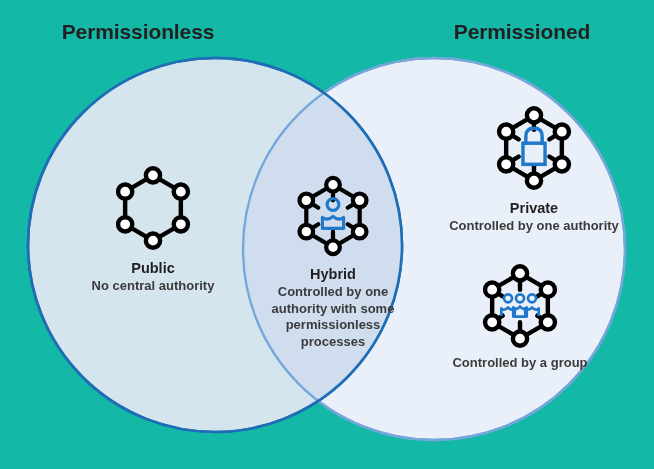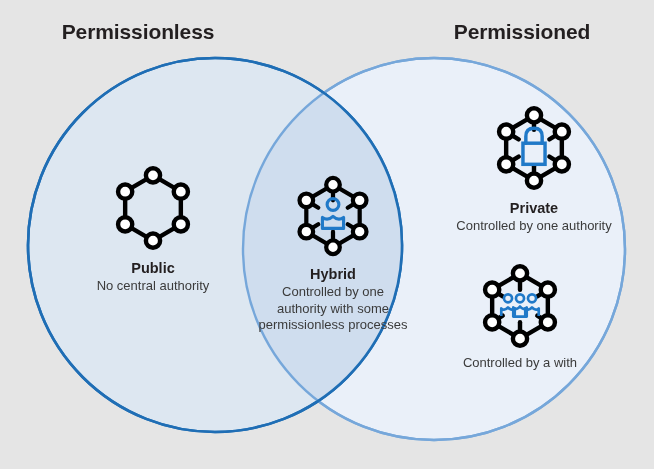--- a/index.html
+++ b/index.html
@@ -8,21 +8,21 @@
     background: #ffffff;
   }
   body {
     font-family: "Liberation Sans", sans-serif;
     color: #231f20;
   }
   #diagram-root {
     position: relative;
     width: 654px;
     height: 469px;
-    background: #e5e5e5;
+    background: #14b8a6;
     overflow: hidden;
   }
   #venn-svg {
     position: absolute;
     left: 0;
     top: 0;
     width: 654px;
     height: 469px;
   }
   .circle-title {
@@ -49,21 +49,21 @@
     display: block;
     font-size: 14.5px;
     font-weight: bold;
     color: #231f20;
     margin-top: 3px;
     line-height: 1.25;
   }
   .item-desc {
     display: block;
     font-size: 13px;
-    font-weight: normal;
+    font-weight: bold;
     color: #3b3b3b;
     line-height: 1.27;
     margin-top: 1px;
   }
 
   #item-public     { left: 58px;  top: 160px; width: 190px; }
   #item-hybrid     { left: 258px; top: 170px; width: 150px; }
   #item-private    { left: 424px; top: 100px; width: 220px; }
   #item-consortium { left: 400px; top: 258px; width: 240px; }
 </style>
@@ -210,16 +210,16 @@
       </g>
       <g fill="none" stroke="#2079c8" stroke-width="2.8">
         <circle cx="37.5" cy="42" r="4.2"></circle>
         <circle cx="50" cy="42" r="4.2"></circle>
         <circle cx="62.5" cy="42" r="4.2"></circle>
         <path d="M 30.5 60.5 L 30.5 52.5 Q 34 55.5 37.5 51.5 Q 41 55.5 44.5 52.5 L 44.5 60.5" stroke-linejoin="round"></path>
         <path d="M 43 61 L 43 51.5 Q 46.5 55 50 50.5 Q 53.5 55 57 51.5 L 57 61 Z" stroke-linejoin="round"></path>
         <path d="M 55.5 60.5 L 55.5 52.5 Q 59 55.5 62.5 51.5 Q 66 55.5 69.5 52.5 L 69.5 60.5" stroke-linejoin="round"></path>
       </g>
     </svg>
-    <span class="item-desc">Controlled by a with</span>
+    <span class="item-desc">Controlled by a group</span>
   </div>
 
 </div>
 
 </body></html>

